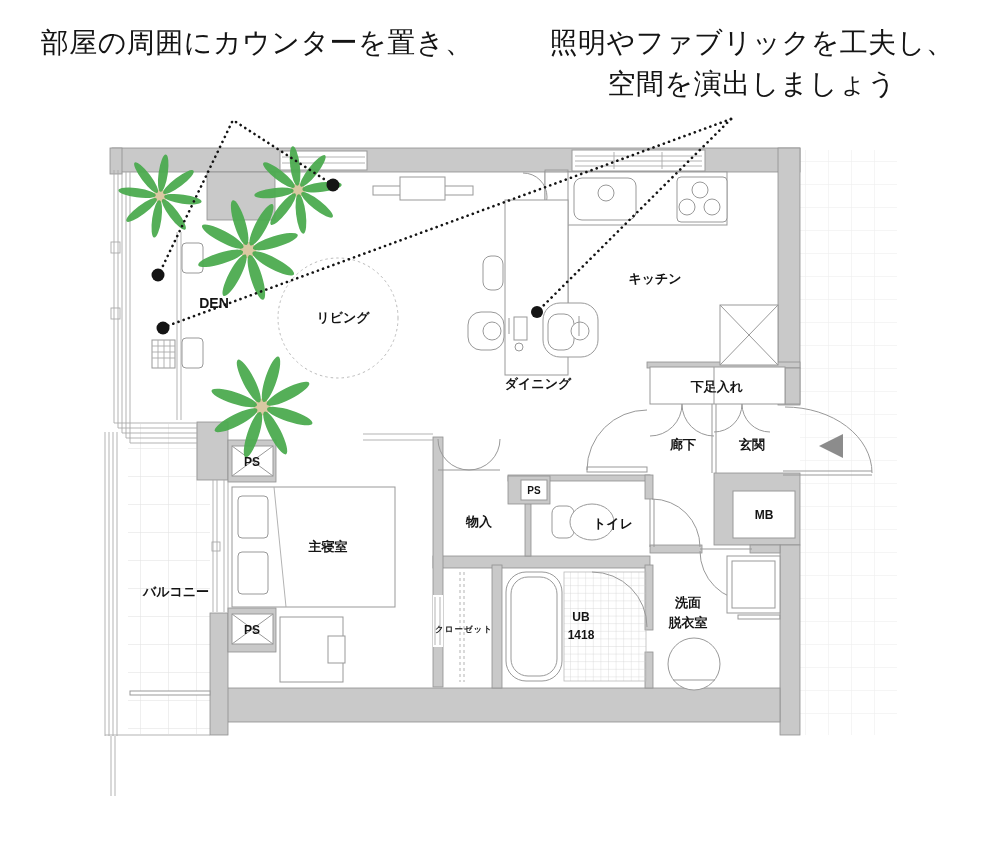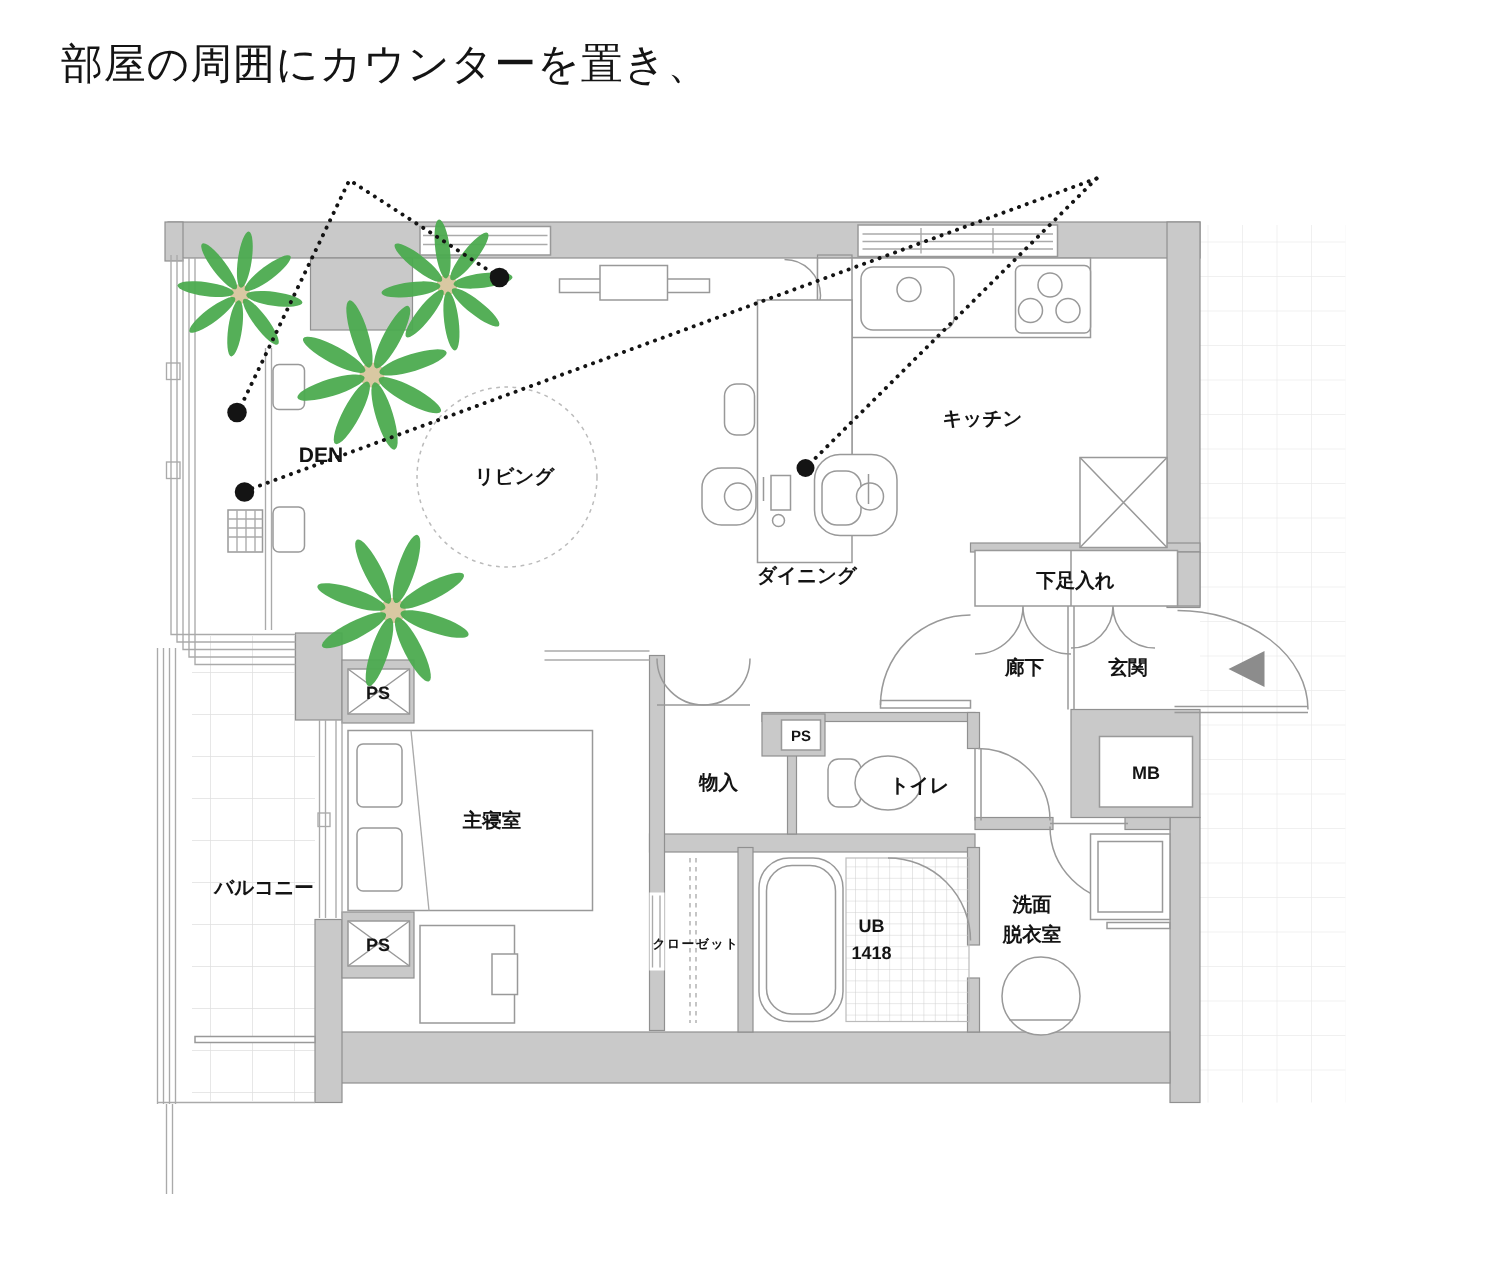--- a/index.html
+++ b/index.html
@@ -24,20 +24,24 @@
   .leader{fill:none;stroke:#141414;stroke-width:2.6;stroke-dasharray:.1 5.4;stroke-linecap:round;}
 </style>
 </head>
 <body>
 
 <div class="stage">
 
   <div class="caption cap-left">
     <div>部屋の周囲にカウンターを置き、</div>
   </div>
+  <div class="caption cap-right">
+    <div>照明やファブリックを工夫し、</div>
+    <div>空間を演出しましょう</div>
+  </div>
 
   <svg width="1000" height="857" viewBox="0 0 1000 857">
     <defs>
       <pattern id="grid" width="23" height="23" patternUnits="userSpaceOnUse">
         <path d="M23 0H0V23" fill="none" stroke="#ebebeb" stroke-width="1"></path>
       </pattern>
       <pattern id="tile" width="28" height="28" patternUnits="userSpaceOnUse">
         <path d="M28 0H0V28" fill="none" stroke="#e0e0e0" stroke-width="1"></path>
       </pattern>
       <pattern id="btile" width="7.6" height="7.6" patternUnits="userSpaceOnUse">

